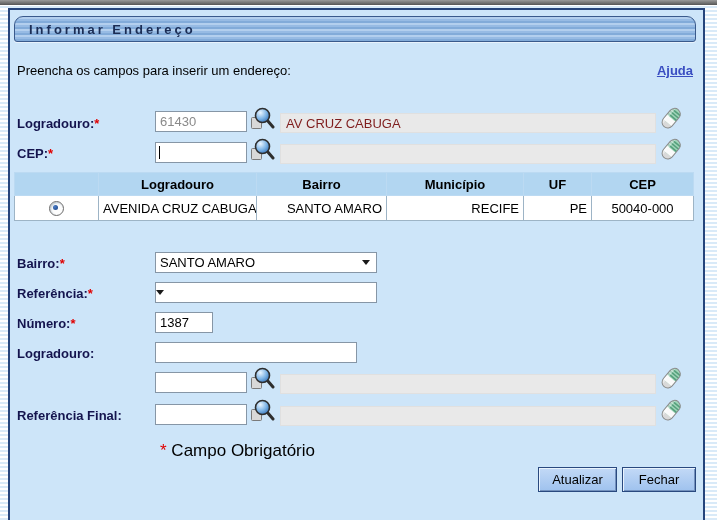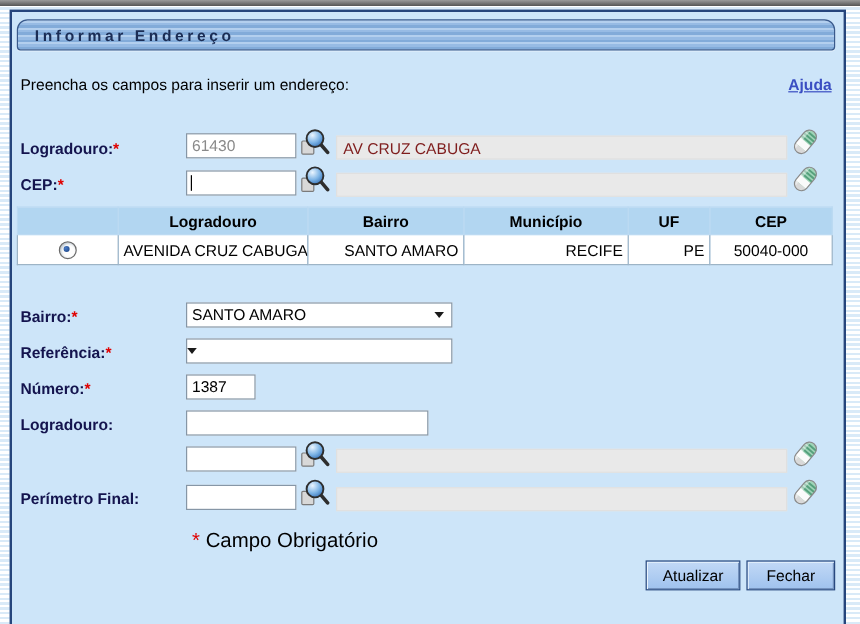--- a/index.html
+++ b/index.html
@@ -209,21 +209,21 @@
         <use href="#search-glyph"></use>
       </svg>
   </button>
   <div class="namefield" style="left:270px;top:364px;width:376px"></div>
   <button class="icon-btn" style="left:649px;top:355px">
     <svg width="26" height="26">
         <use href="#eraser-glyph"></use>
       </svg>
   </button>
 
-  <div class="lbl" style="top:398px"><span>Perímetro Final:</span></div>
+  <div class="lbl" style="top:398px"><span>Referência Final:</span></div>
   <input class="txt" style="left: 145px; top: 394px; width: 92px;" value="">
   <button class="icon-btn" style="left:239px;top:389px">
     <svg width="26" height="26">
         <use href="#search-glyph"></use>
       </svg>
   </button>
   <div class="namefield" style="left:270px;top:396px;width:376px"></div>
   <button class="icon-btn" style="left:649px;top:387px">
     <svg width="26" height="26">
         <use href="#eraser-glyph"></use>

